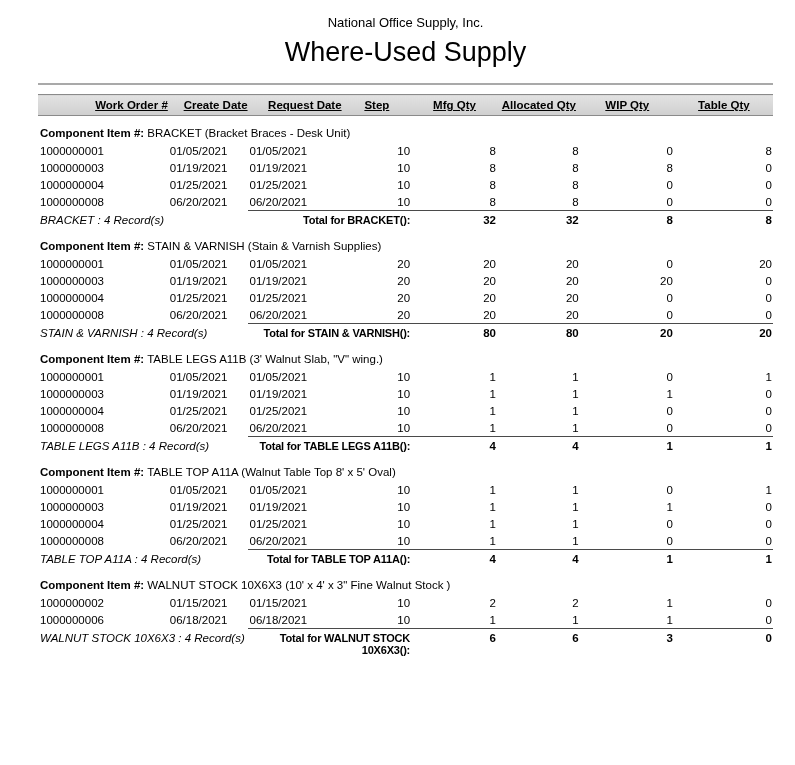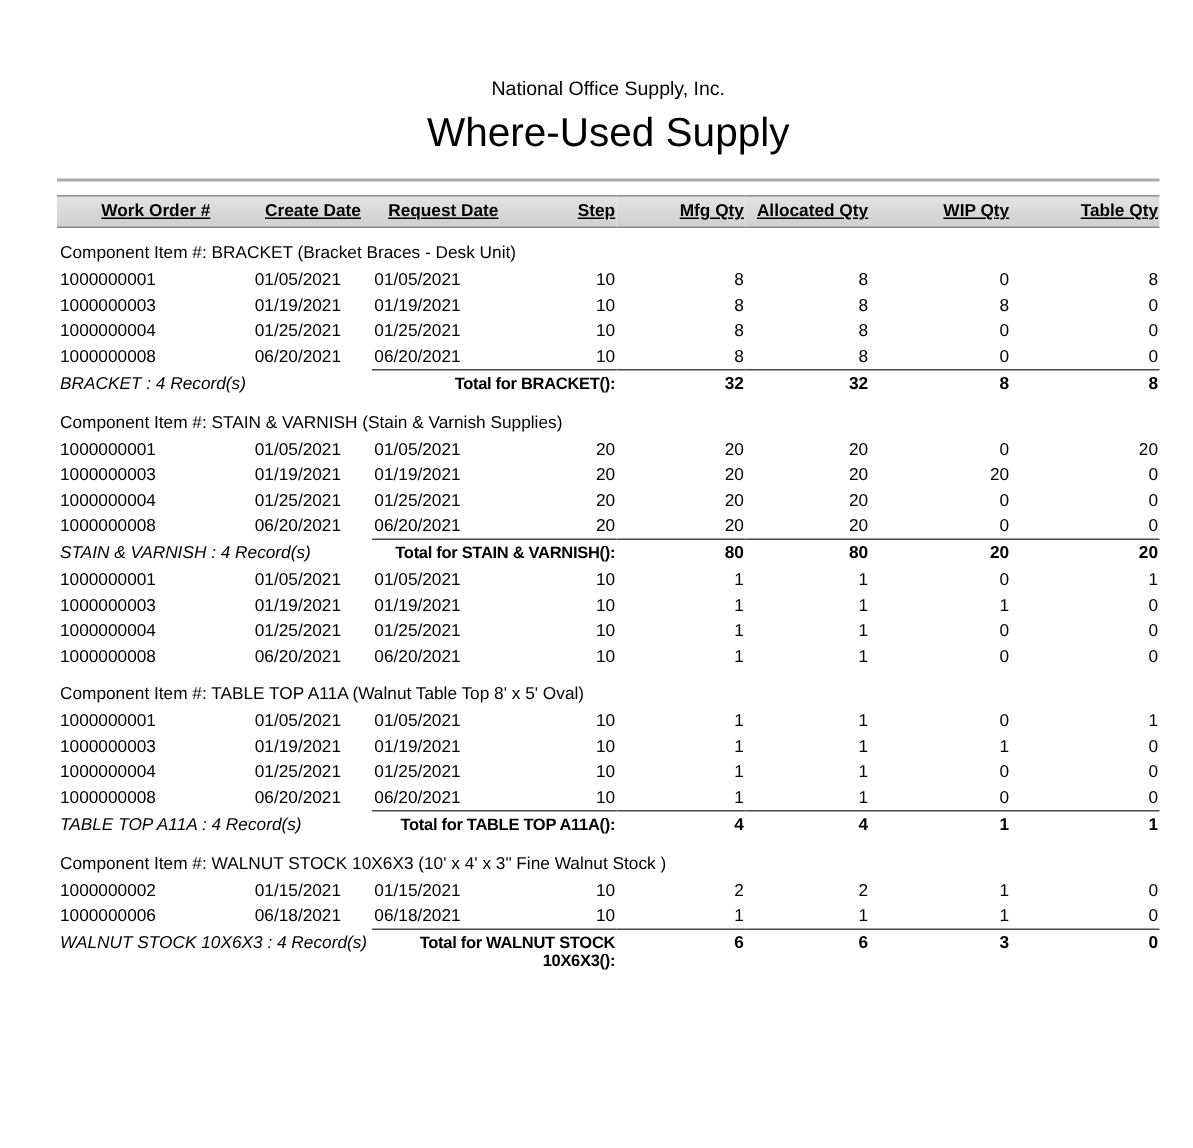--- a/index.html
+++ b/index.html
@@ -3,50 +3,50 @@
 <meta charset="utf-8">
 <style>
   * { box-sizing: border-box; margin: 0; padding: 0; }
   html, body { background: #ffffff; }
   body {
     width: 795px;
     min-height: 765px;
     font-family: "Liberation Sans", "DejaVu Sans", sans-serif;
     color: #000;
   }
-  .page { padding: 12px 22px 10px 38px; margin-top: 36px; }
+  .page { padding: 12px 22px 10px 38px; }
 
   .company { text-align: center; font-size: 13px; padding-top: 3px; }
   .title   { text-align: center; font-size: 27px; font-weight: 400; padding: 7px 0 15px 0; }
 
   .top-rule { height: 2px; background: #a9a9a9; margin-bottom: 9px; }
 
   table { width: 100%; border-collapse: collapse; table-layout: fixed; }
   col.c1 { width: 127px; } col.c2 { width: 78px; } col.c3 { width: 92px; }
   col.c4 { width: 68px; }  col.c5 { width: 84px; } col.c6 { width: 81px; }
   col.c7 { width: 92px; }  col.c8 { width: 97px; }
 
   thead th {
     background: linear-gradient(#e2e2e2, #cfcfcf);
     border-top: 1px solid #8a8a8a;
     border-bottom: 1px solid #8a8a8a;
     font-size: 11.5px;
     font-weight: bold;
     text-decoration: underline;
-    text-align: center;
+    text-align: right;
     padding: 4px 0 4px 2px;
   }
-  thead th.ar { text-align: right; padding-right: 1px; }
+  thead th.ar { text-align: center; padding-right: 1px; }
 
   td { font-size: 11.5px; padding: 2.5px 0 2.5px 2px; vertical-align: top; }
   td.al { text-align: left; }
   td.ar { text-align: right; padding-right: 1px; }
 
   .group-header td { padding-top: 11px; padding-bottom: 3px; font-size: 11.5px; }
-  .group-prefix { font-weight: normal; }
+  .group-prefix { font-weight: bold; }
 
   .total-row td { padding-top: 3px; padding-bottom: 3px; }
   .summary-left { font-style: italic; }
   .total-label {
     font-weight: bold;
     text-align: right;
     white-space: pre-line;
     font-size: 11px;
     letter-spacing: -0.2px;
     padding-right: 1px;
@@ -185,20 +185,23 @@
           <td class="ar">0</td>
         </tr>
         <tr class="total-row">
           <td class="summary-left" colspan="2">STAIN &amp; VARNISH : 4 Record(s)</td>
           <td class="total-label tline" colspan="2">Total for STAIN &amp; VARNISH():</td>
           <td class="ar tline total-val">80</td>
           <td class="ar tline total-val">80</td>
           <td class="ar tline total-val">20</td>
           <td class="ar tline total-val">20</td>
         </tr>
+        <tr class="group-header">
+          <td colspan="8"><span class="group-prefix">Component Item #:</span><span> TABLE LEGS A11B (3' Walnut Slab, "V" wing.)</span></td>
+        </tr>
         <tr>
           <td class="al">1000000001</td>
           <td class="al">01/05/2021</td>
           <td class="al">01/05/2021</td>
           <td class="ar">10</td>
           <td class="ar">1</td>
           <td class="ar">1</td>
           <td class="ar">0</td>
           <td class="ar">1</td>
         </tr>
@@ -224,20 +227,28 @@
         </tr>
         <tr>
           <td class="al">1000000008</td>
           <td class="al">06/20/2021</td>
           <td class="al">06/20/2021</td>
           <td class="ar">10</td>
           <td class="ar">1</td>
           <td class="ar">1</td>
           <td class="ar">0</td>
           <td class="ar">0</td>
+        </tr>
+        <tr class="total-row">
+          <td class="summary-left" colspan="2">TABLE LEGS A11B : 4 Record(s)</td>
+          <td class="total-label tline" colspan="2">Total for TABLE LEGS A11B():</td>
+          <td class="ar tline total-val">4</td>
+          <td class="ar tline total-val">4</td>
+          <td class="ar tline total-val">1</td>
+          <td class="ar tline total-val">1</td>
         </tr>
         <tr class="group-header">
           <td colspan="8"><span class="group-prefix">Component Item #:</span><span> TABLE TOP A11A (Walnut Table Top 8' x 5' Oval)</span></td>
         </tr>
         <tr>
           <td class="al">1000000001</td>
           <td class="al">01/05/2021</td>
           <td class="al">01/05/2021</td>
           <td class="ar">10</td>
           <td class="ar">1</td>

